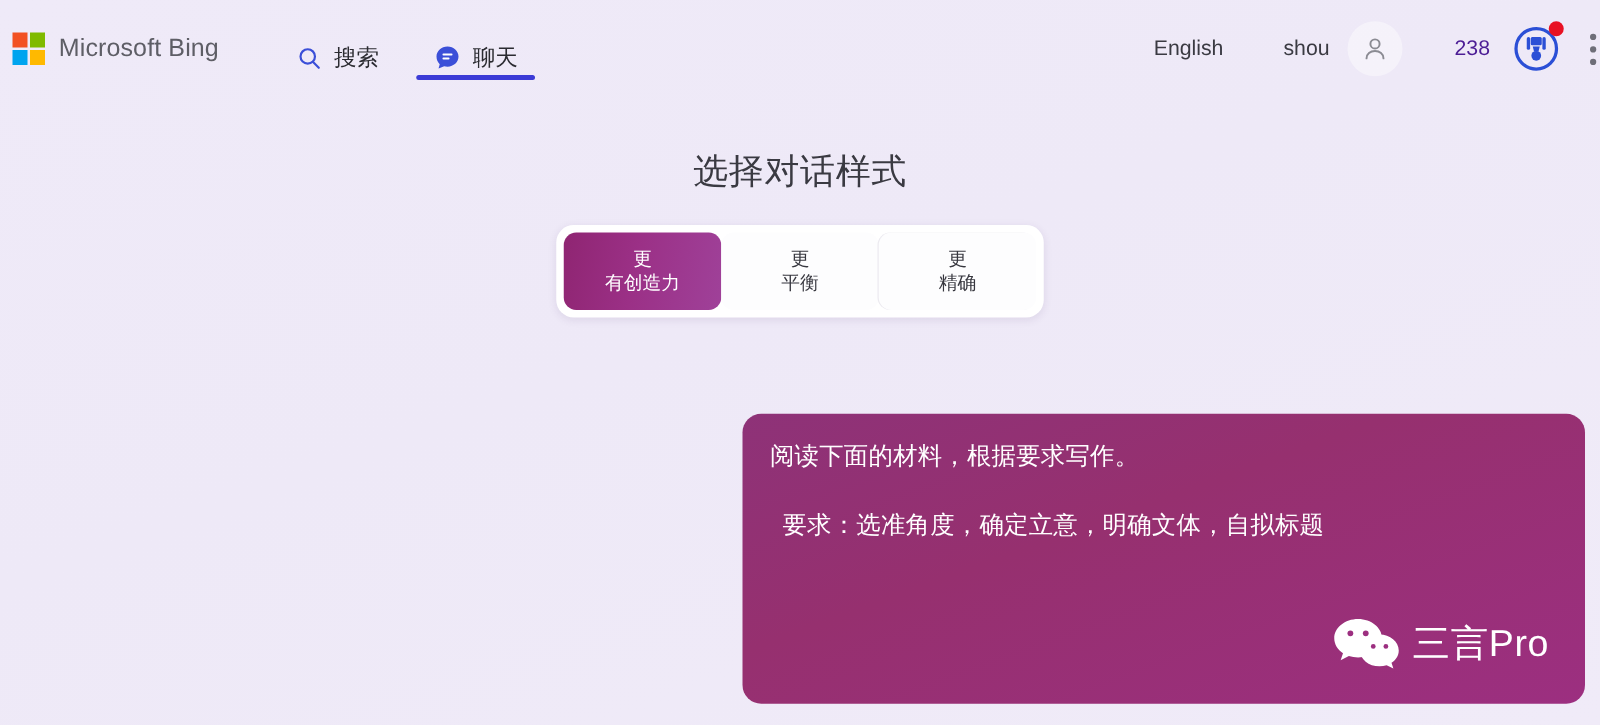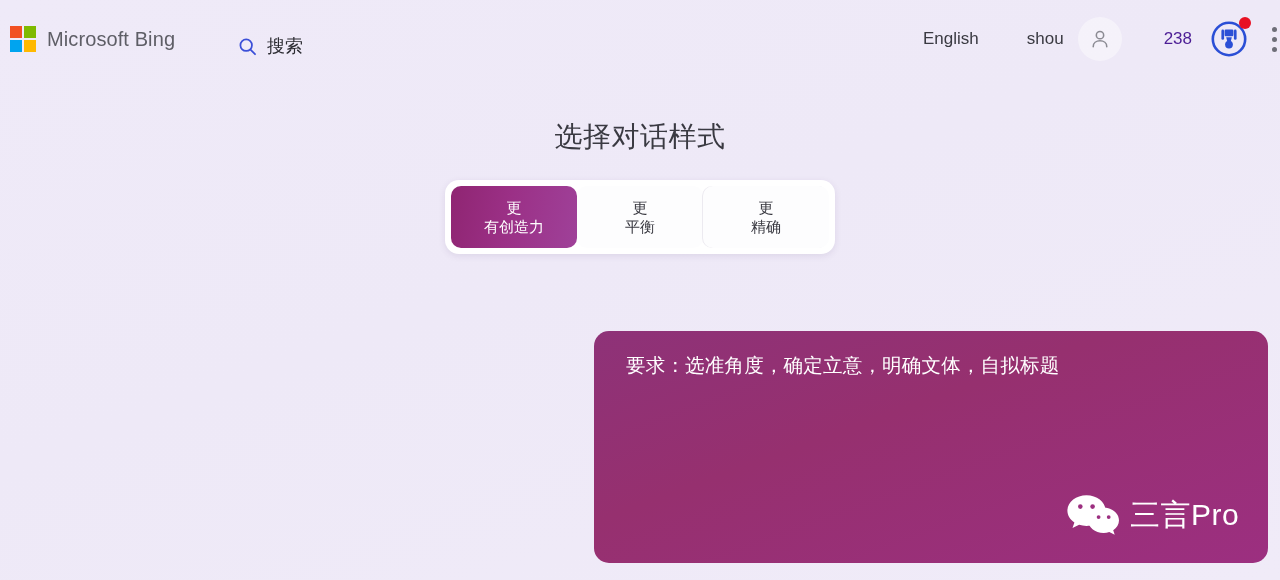--- a/index.html
+++ b/index.html
@@ -262,20 +262,31 @@
     <div class="nav-item">
       <span class="icon-search">
         <svg viewBox="0 0 24 24" fill="none" xmlns="http://www.w3.org/2000/svg">
           <circle cx="10.5" cy="10.5" r="6.6" stroke="#3b4fd8" stroke-width="2"></circle>
           <line x1="15.4" y1="15.6" x2="20.6" y2="20.8" stroke="#3b4fd8" stroke-width="2" stroke-linecap="round"></line>
         </svg>
       </span>
       <span class="nav-label">搜索</span>
     </div>
 
+    <div class="nav-item">
+      <span class="icon-chat">
+        <svg viewBox="0 0 24 24" xmlns="http://www.w3.org/2000/svg">
+          <path d="M12 2.4c5.4 0 9.6 3.9 9.6 8.8 0 4.9-4.2 8.8-9.6 8.8-1.0 0-2.0-.13-2.9-.38L4.2 21.6l1.0-3.8C3.4 16.2 2.4 13.8 2.4 11.2 2.4 6.3 6.6 2.4 12 2.4z" fill="#3b4fd8"></path>
+          <rect x="7.6" y="8.6" width="8.8" height="1.7" rx=".85" fill="#ffffff"></rect>
+          <rect x="7.6" y="12.1" width="6.2" height="1.7" rx=".85" fill="#ffffff"></rect>
+        </svg>
+      </span>
+      <span class="nav-label">聊天</span>
+      <span class="nav-underline"></span>
+    </div>
 
   </div>
 
   <div class="header-right">
 
     <span class="hr-text lang">English</span>
 
     <span class="hr-text user-name">shou</span>
 
     <span class="avatar">
@@ -325,20 +336,21 @@
 
     <div class="style-btn">
       <span>更</span>
       <span>精确</span>
     </div>
 
   </div>
 </div>
 
 <div class="msg-bubble">
+  <div class="msg-line">阅读下面的材料，根据要求写作。</div>
   <div class="msg-line">要求：选准角度，确定立意，明确文体，自拟标题</div>
 </div>
 
 <div class="watermark">
   <span class="wechat-mark">
     <svg viewBox="0 0 58 46" fill="none" xmlns="http://www.w3.org/2000/svg">
       <path d="M21.5 3.2C10.9 3.2 2.4 10.1 2.4 18.6c0 4.8 2.7 9.1 7.0 11.9l-1.9 5.6 6.6-3.3c2.3.7 4.8 1.1 7.4 1.1 10.6 0 19.1-6.9 19.1-15.3S32.1 3.2 21.5 3.2z" fill="#ffffff"></path>
       <circle cx="15.3" cy="14.6" r="2.3" fill="#9c2f80"></circle>
       <circle cx="27.6" cy="14.6" r="2.3" fill="#9c2f80"></circle>
       <path d="M38.6 15.6c-8.6 0-15.6 5.7-15.6 12.7 0 7.0 7.0 12.7 15.6 12.7 2.0 0 3.9-.3 5.7-.9l5.4 2.7-1.5-4.6c3.5-2.3 5.8-5.8 5.8-9.9 0-7.0-7.0-12.7-15.4-12.7z" fill="#ffffff"></path>

